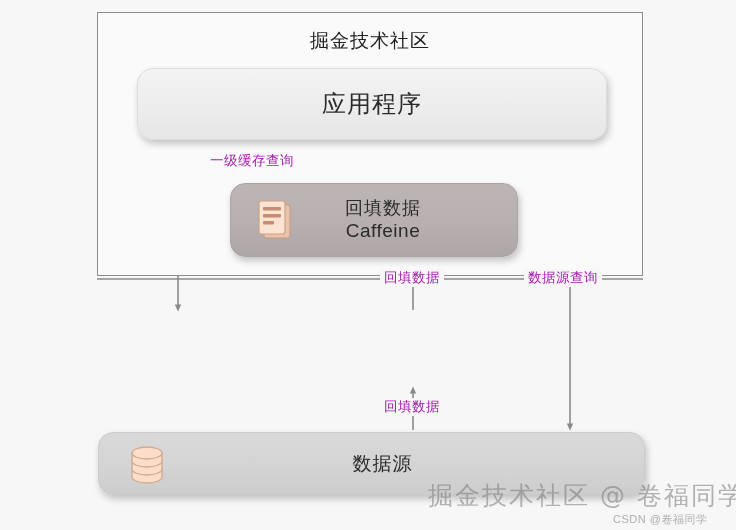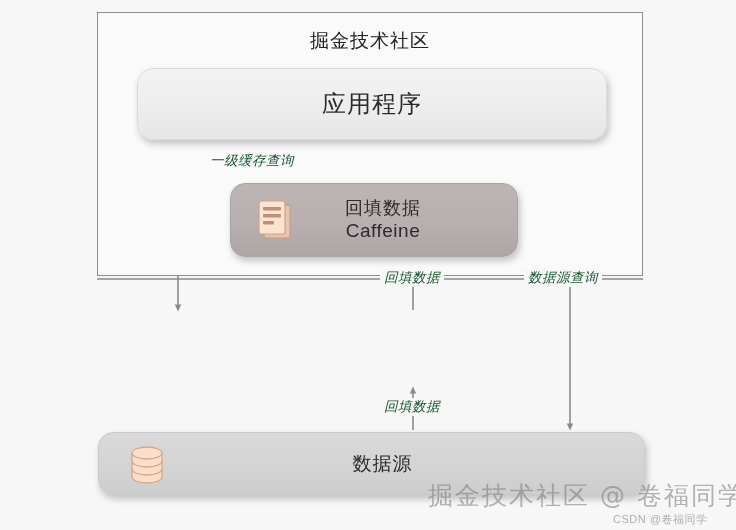--- a/index.html
+++ b/index.html
@@ -127,26 +127,25 @@
   }
   .node-text .l1 { display: block; font-size: 18px; letter-spacing: 1px; }
   .node-text .l2 { display: block; font-size: 19px; letter-spacing: 0.5px; }
   .node-datasource .node-text { padding-right: 52px; }
   .node-datasource .node-text .l1 { font-size: 19px; }
 
   
   .wire-label {
     position: absolute;
     font-size: 13.5px;
-    color: #14532d;
+    color: #a21caf;
     background: #f7f7f7;
     padding: 0 4px;
     white-space: nowrap;
     letter-spacing: 0.5px;
-    font-style: italic;
   }
   .wire-label.on-frame { background: #fafafa; }
 
   
   .watermark-main {
     position: absolute;
     left: 428px;
     top: 479px;
     font-size: 25px;
     color: rgba(120,120,120,0.55);

